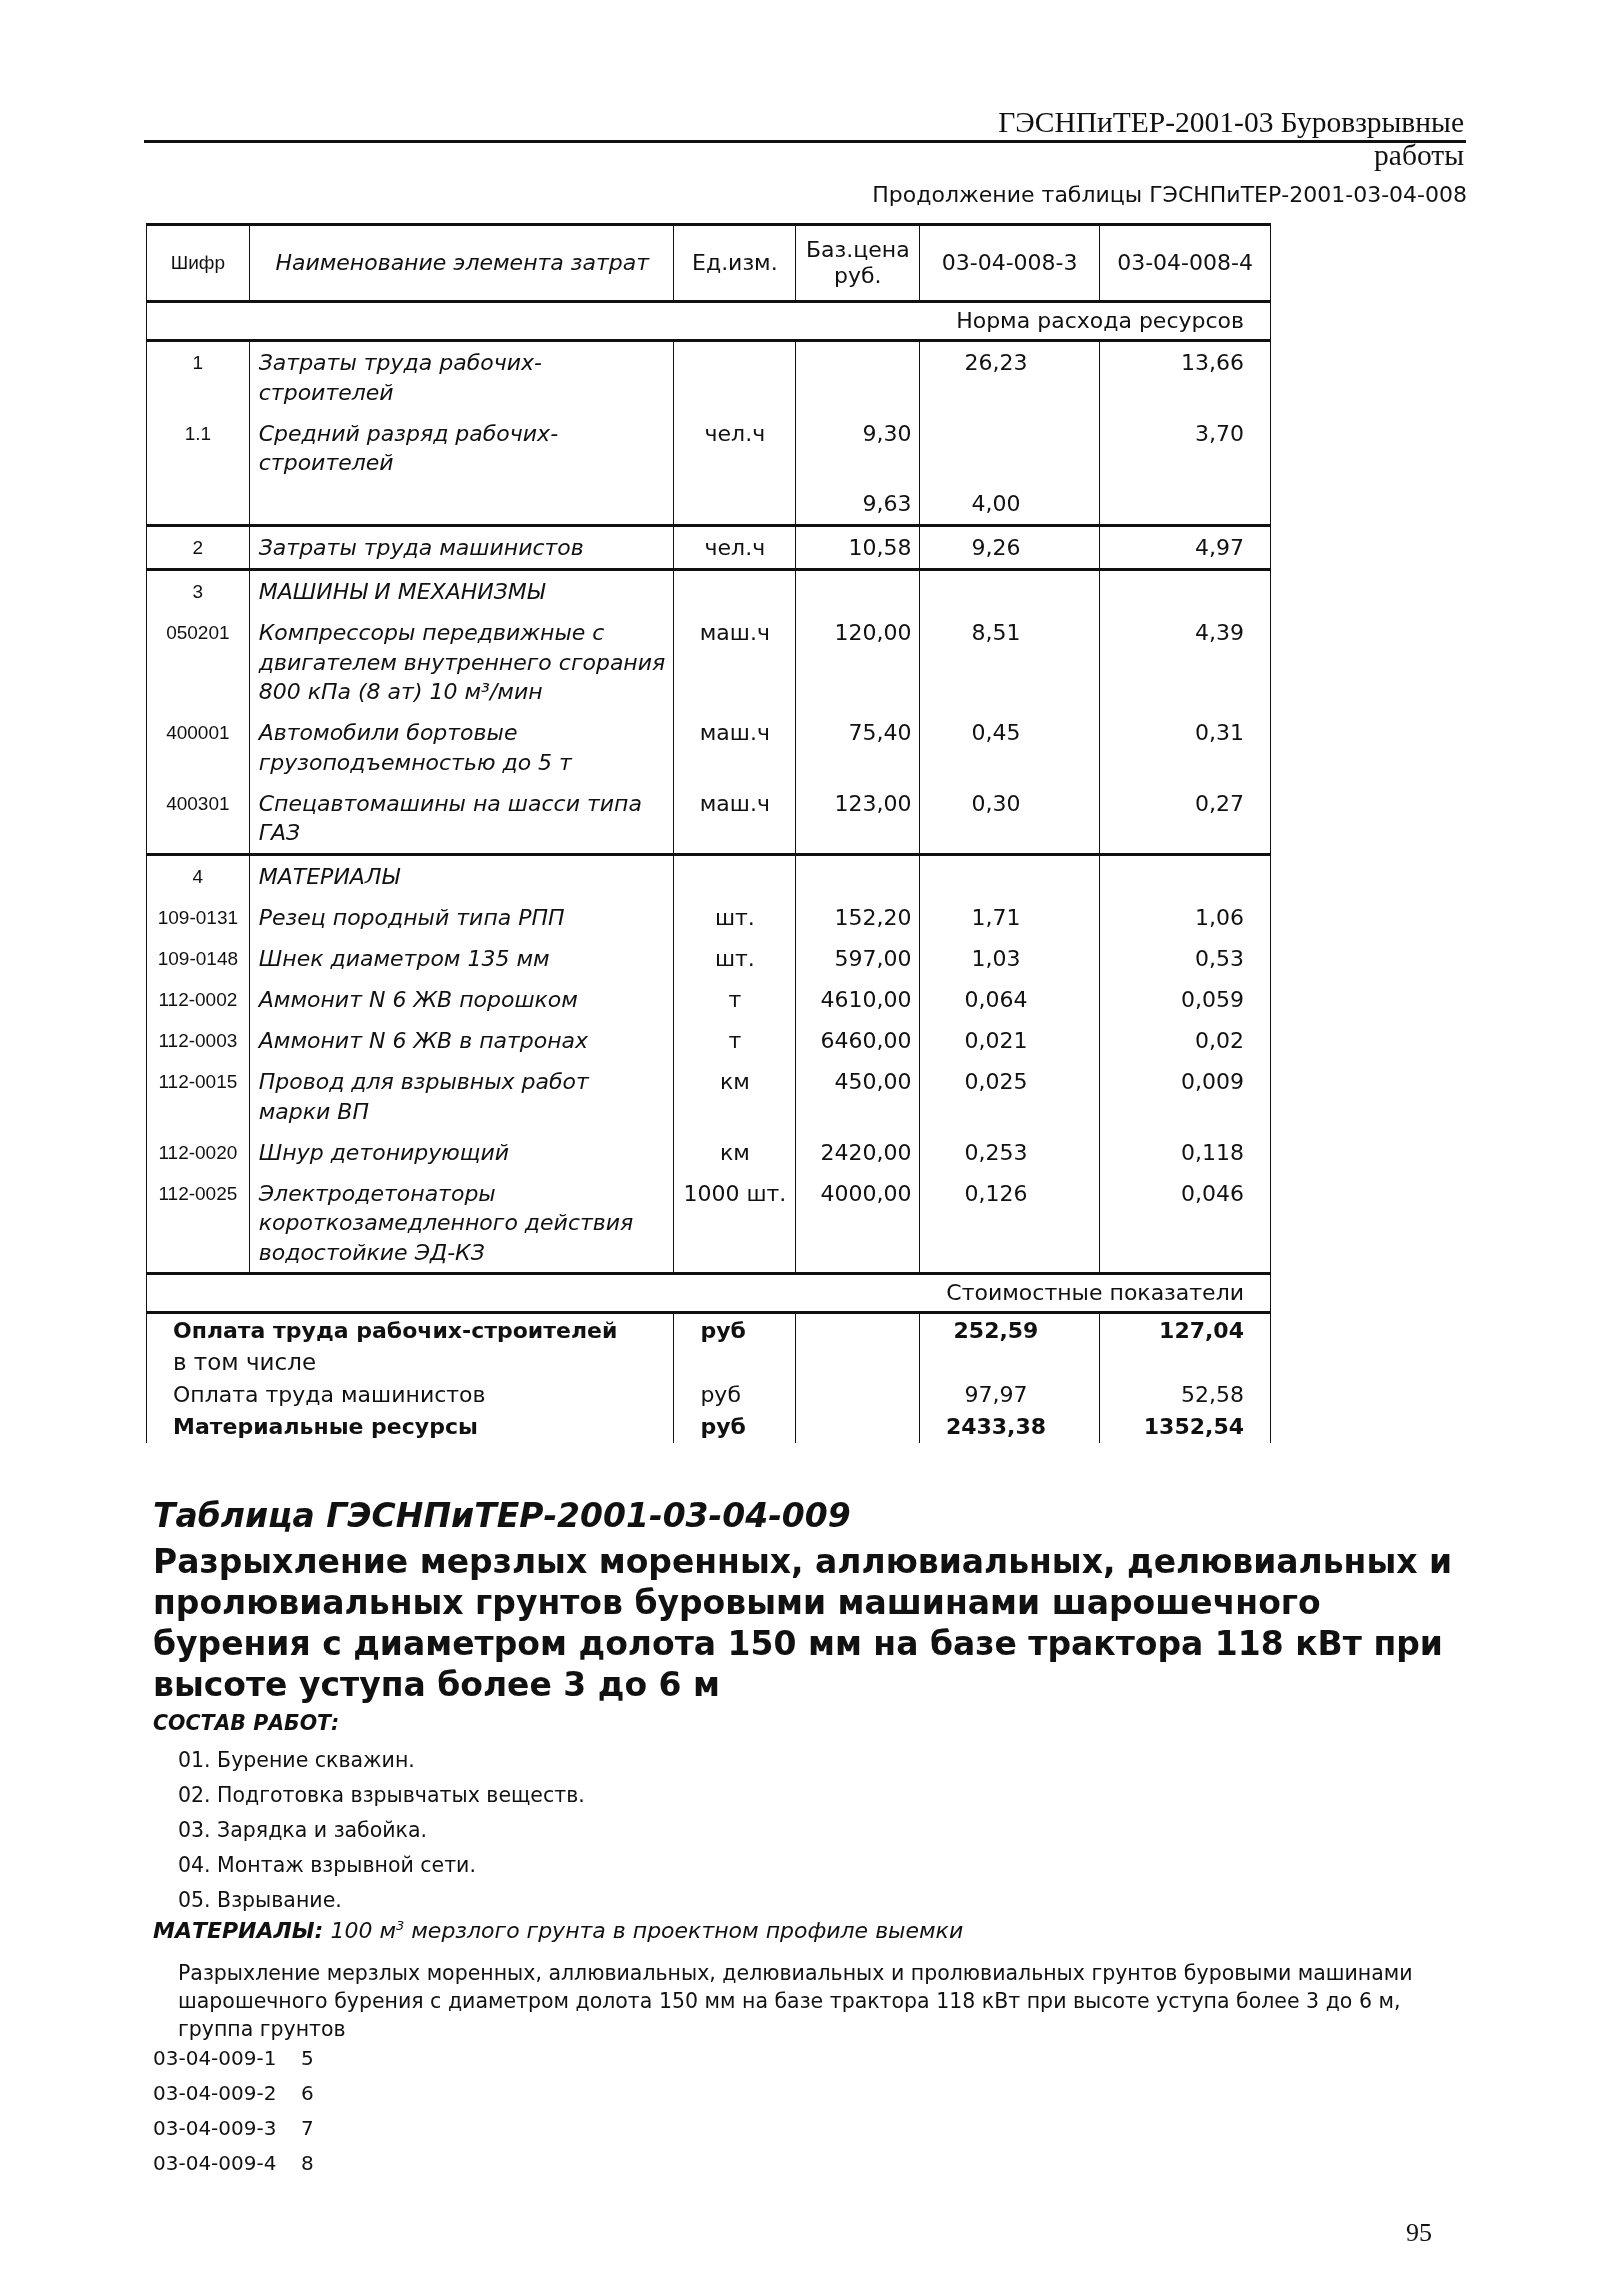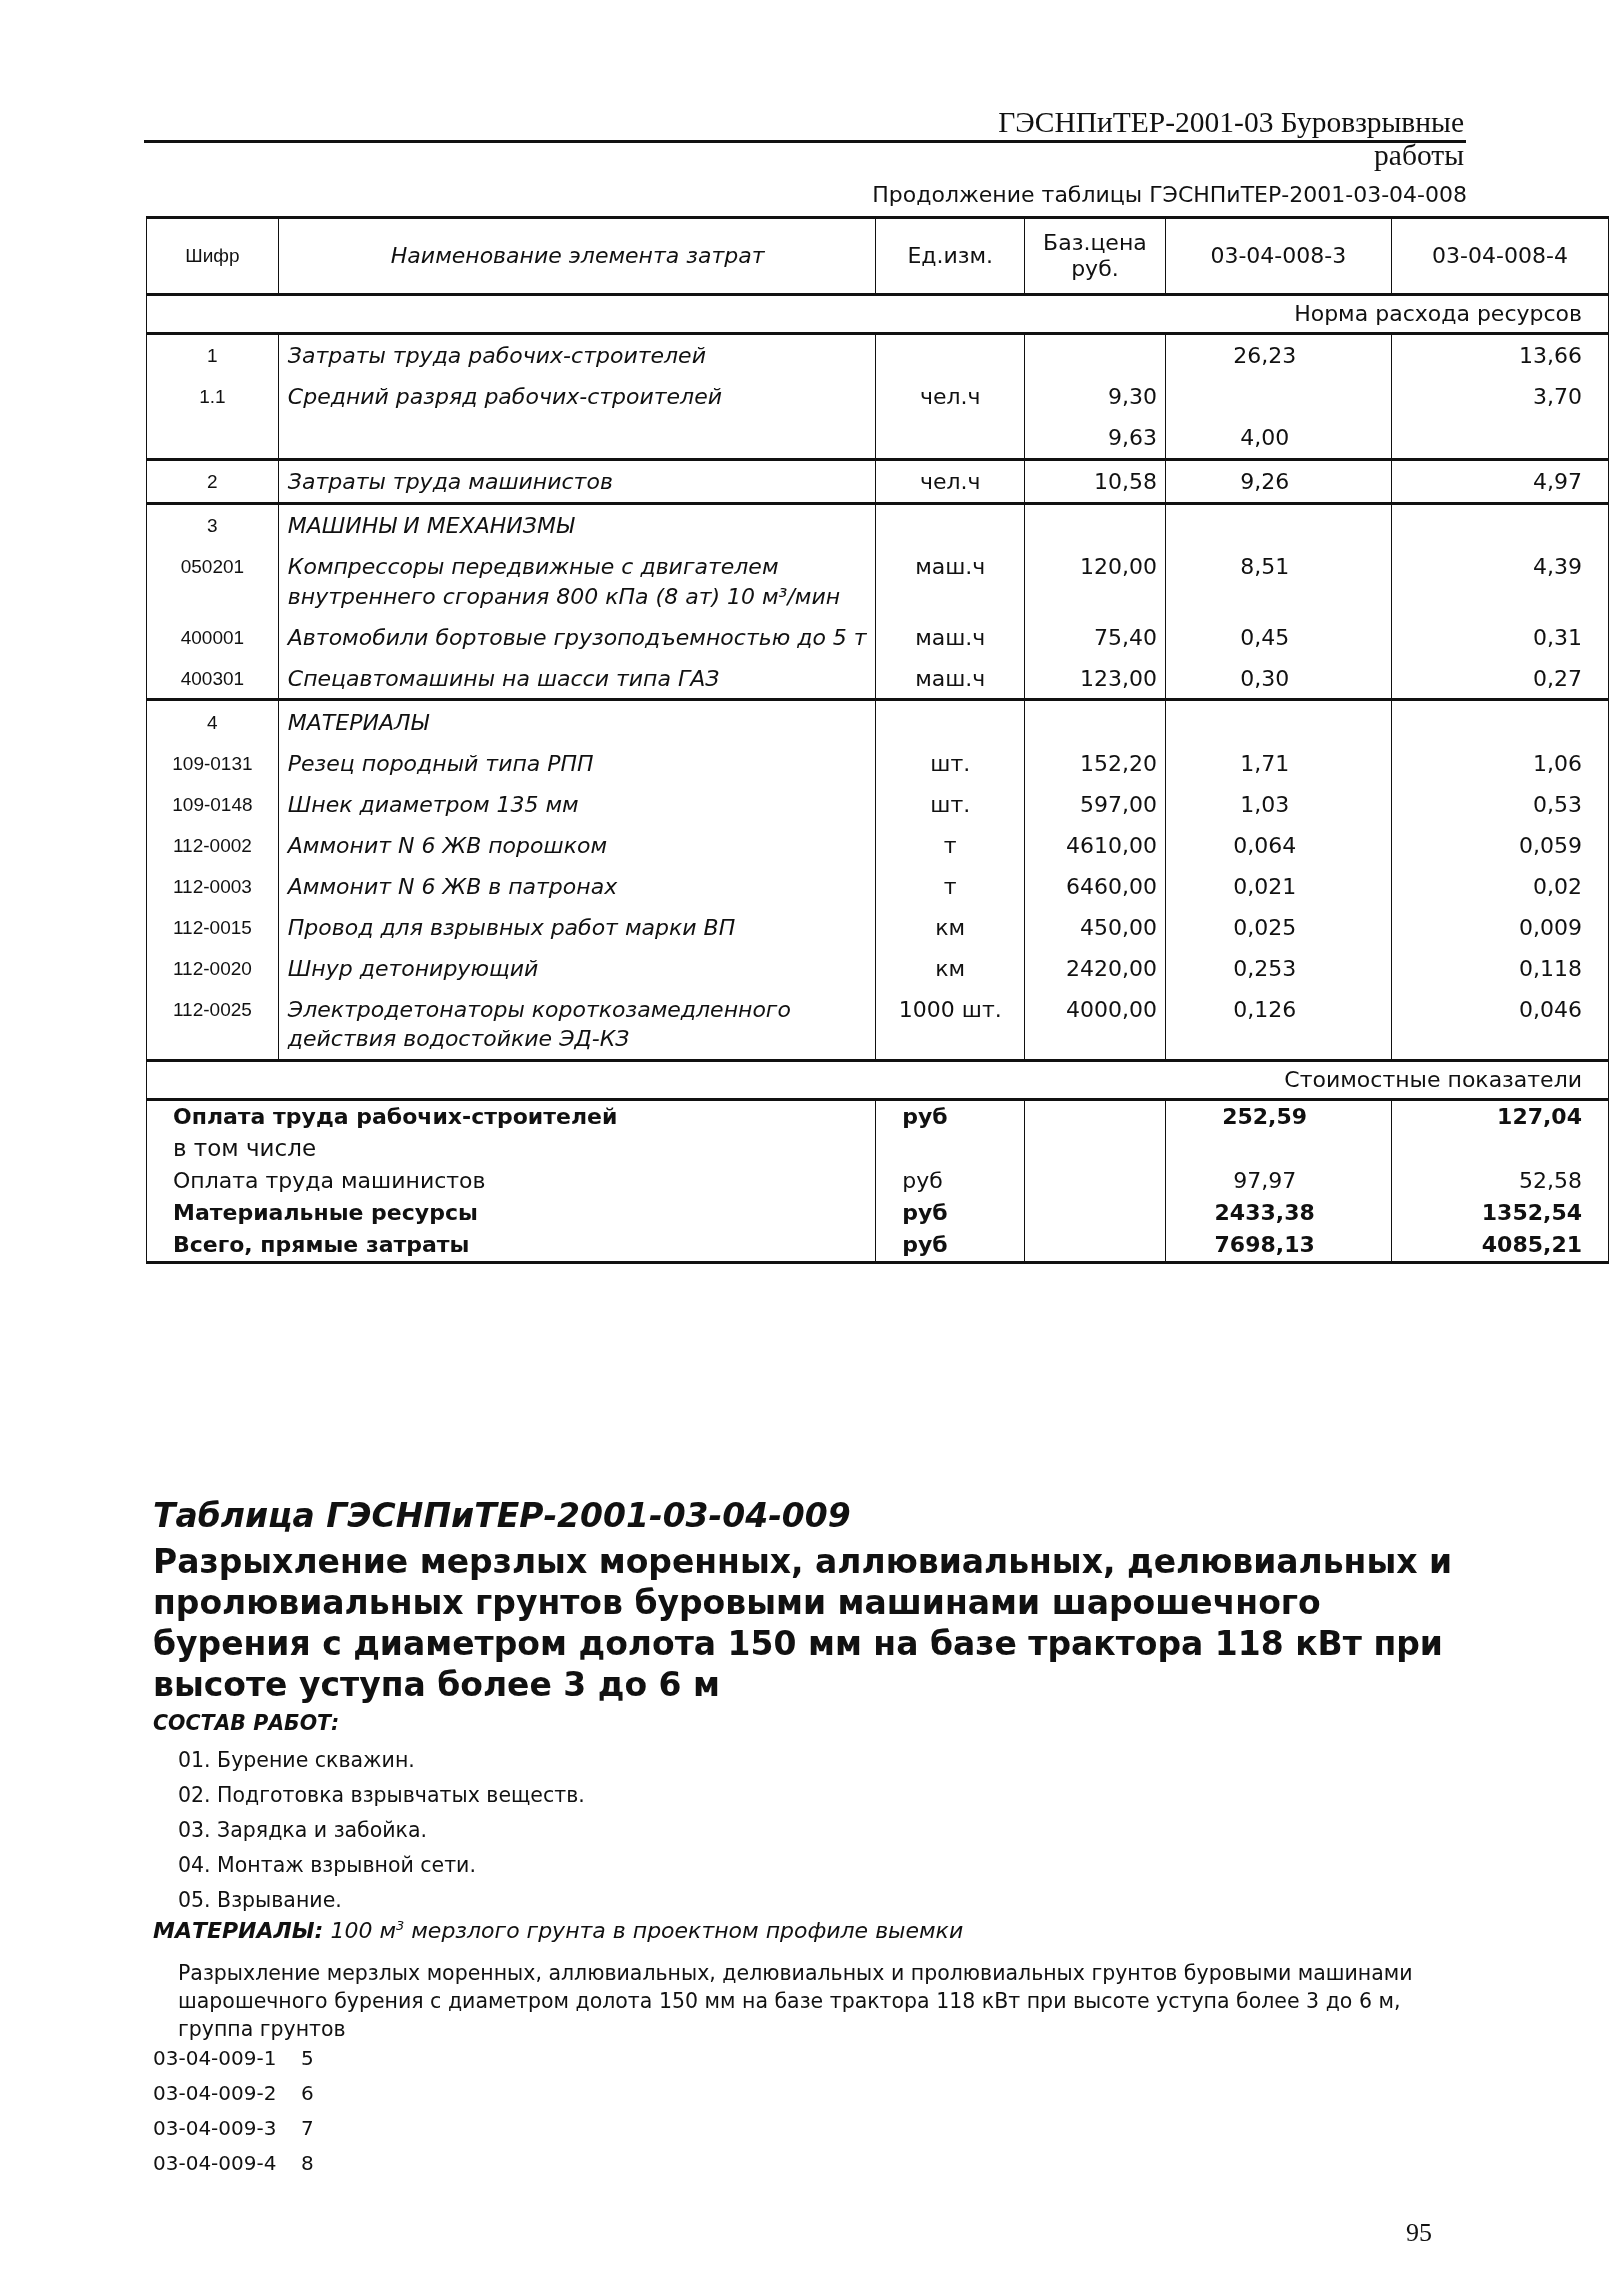--- a/index.html
+++ b/index.html
@@ -2,21 +2,21 @@
 <html style="font-size:10.3px"><head>
 <meta charset="utf-8">
 <style>
   html, body { margin:0; padding:0; background:#ffffff; }
   body { width:1623px; height:2273px; position:relative; overflow:hidden; color:#111; font-family:"DejaVu Sans", sans-serif; }
   .abs { position:absolute; }
   .running-head { left:912px; top:106px; width:552px; text-align:right; font-family:"Liberation Serif", serif; font-size:29.5px; }
   .head-rule { left:144px; top:140px; width:1322px; height:2.6px; background:#111; }
   .cont-caption { left:706px; top:182px; width:761px; text-align:right; font-size:22px; }
 
-  table.norm { position:absolute; left:146px; top:216px; width:1463px; border-collapse:collapse; font-size:22px; }
+  table.norm { position:absolute; left:146px; top:223px; width:1125px; border-collapse:collapse; font-size:22px; }
   table.norm td, table.norm th { border-left:1.3px solid #111; border-right:1.3px solid #111; padding:0 7.7px; vertical-align:top; font-weight:normal; line-height:29.5px; }
   table.norm th { border-top:3.2px solid #111; border-bottom:3.2px solid #111; vertical-align:middle; text-align:center; height:74px; line-height:26px; }
   table.norm .c-code { width:108px; text-align:center; font-family:"Liberation Sans Narrow","Liberation Sans", sans-serif; font-size:19px; }
   table.norm .c-name { width:546px; text-align:left; padding-left:9px;font-style:italic; }
   table.norm .c-unit { width:106px; text-align:center; }
   table.norm .c-price { width:116px; text-align:right; }
   table.norm .c-v3 { width:170px; text-align:center; padding-right:35px; }
   table.norm .c-v4 { width:170px; text-align:right; padding-right:26px; }
   tr.section-band td { border-top:3.2px solid #111; border-bottom:3.2px solid #111; text-align:right; padding-right:26px; height:36px; line-height:36px; vertical-align:bottom; }
   tr.sep-top td { border-top:3.2px solid #111; }
@@ -236,27 +236,20 @@
       <td class="c-v3">97,97</td>
       <td class="c-v4">52,58</td>
     </tr>
     <tr class="cost bold">
       <td colspan="2" class="c-name-wide">Материальные ресурсы</td>
       <td class="c-unit" style="text-align:left;padding-left:26px">руб</td>
       <td class="c-price"></td>
       <td class="c-v3">2433,38</td>
       <td class="c-v4">1352,54</td>
     </tr>
-    <tr class="cost bold last">
-      <td colspan="2" class="c-name-wide">Всего, прямые затраты</td>
-      <td class="c-unit" style="text-align:left;padding-left:26px">руб</td>
-      <td class="c-price"></td>
-      <td class="c-v3">7698,13</td>
-      <td class="c-v4">4085,21</td>
-    </tr>
   </tbody>
 </table>
 
 <div class="abs t-title">Таблица ГЭСНПиТЕР-2001-03-04-009</div>
 <div class="abs t-desc">Разрыхление мерзлых моренных, аллювиальных, делювиальных и пролювиальных грунтов буровыми машинами шарошечного бурения с диаметром долота 150 мм на базе трактора 118 кВт при высоте уступа более 3 до 6 м</div>
 
 <div class="abs sostav-label">СОСТАВ РАБОТ:</div>
 <ul class="abs work-list">
   <li>01. Бурение скважин.</li>
   <li>02. Подготовка взрывчатых веществ.</li>

